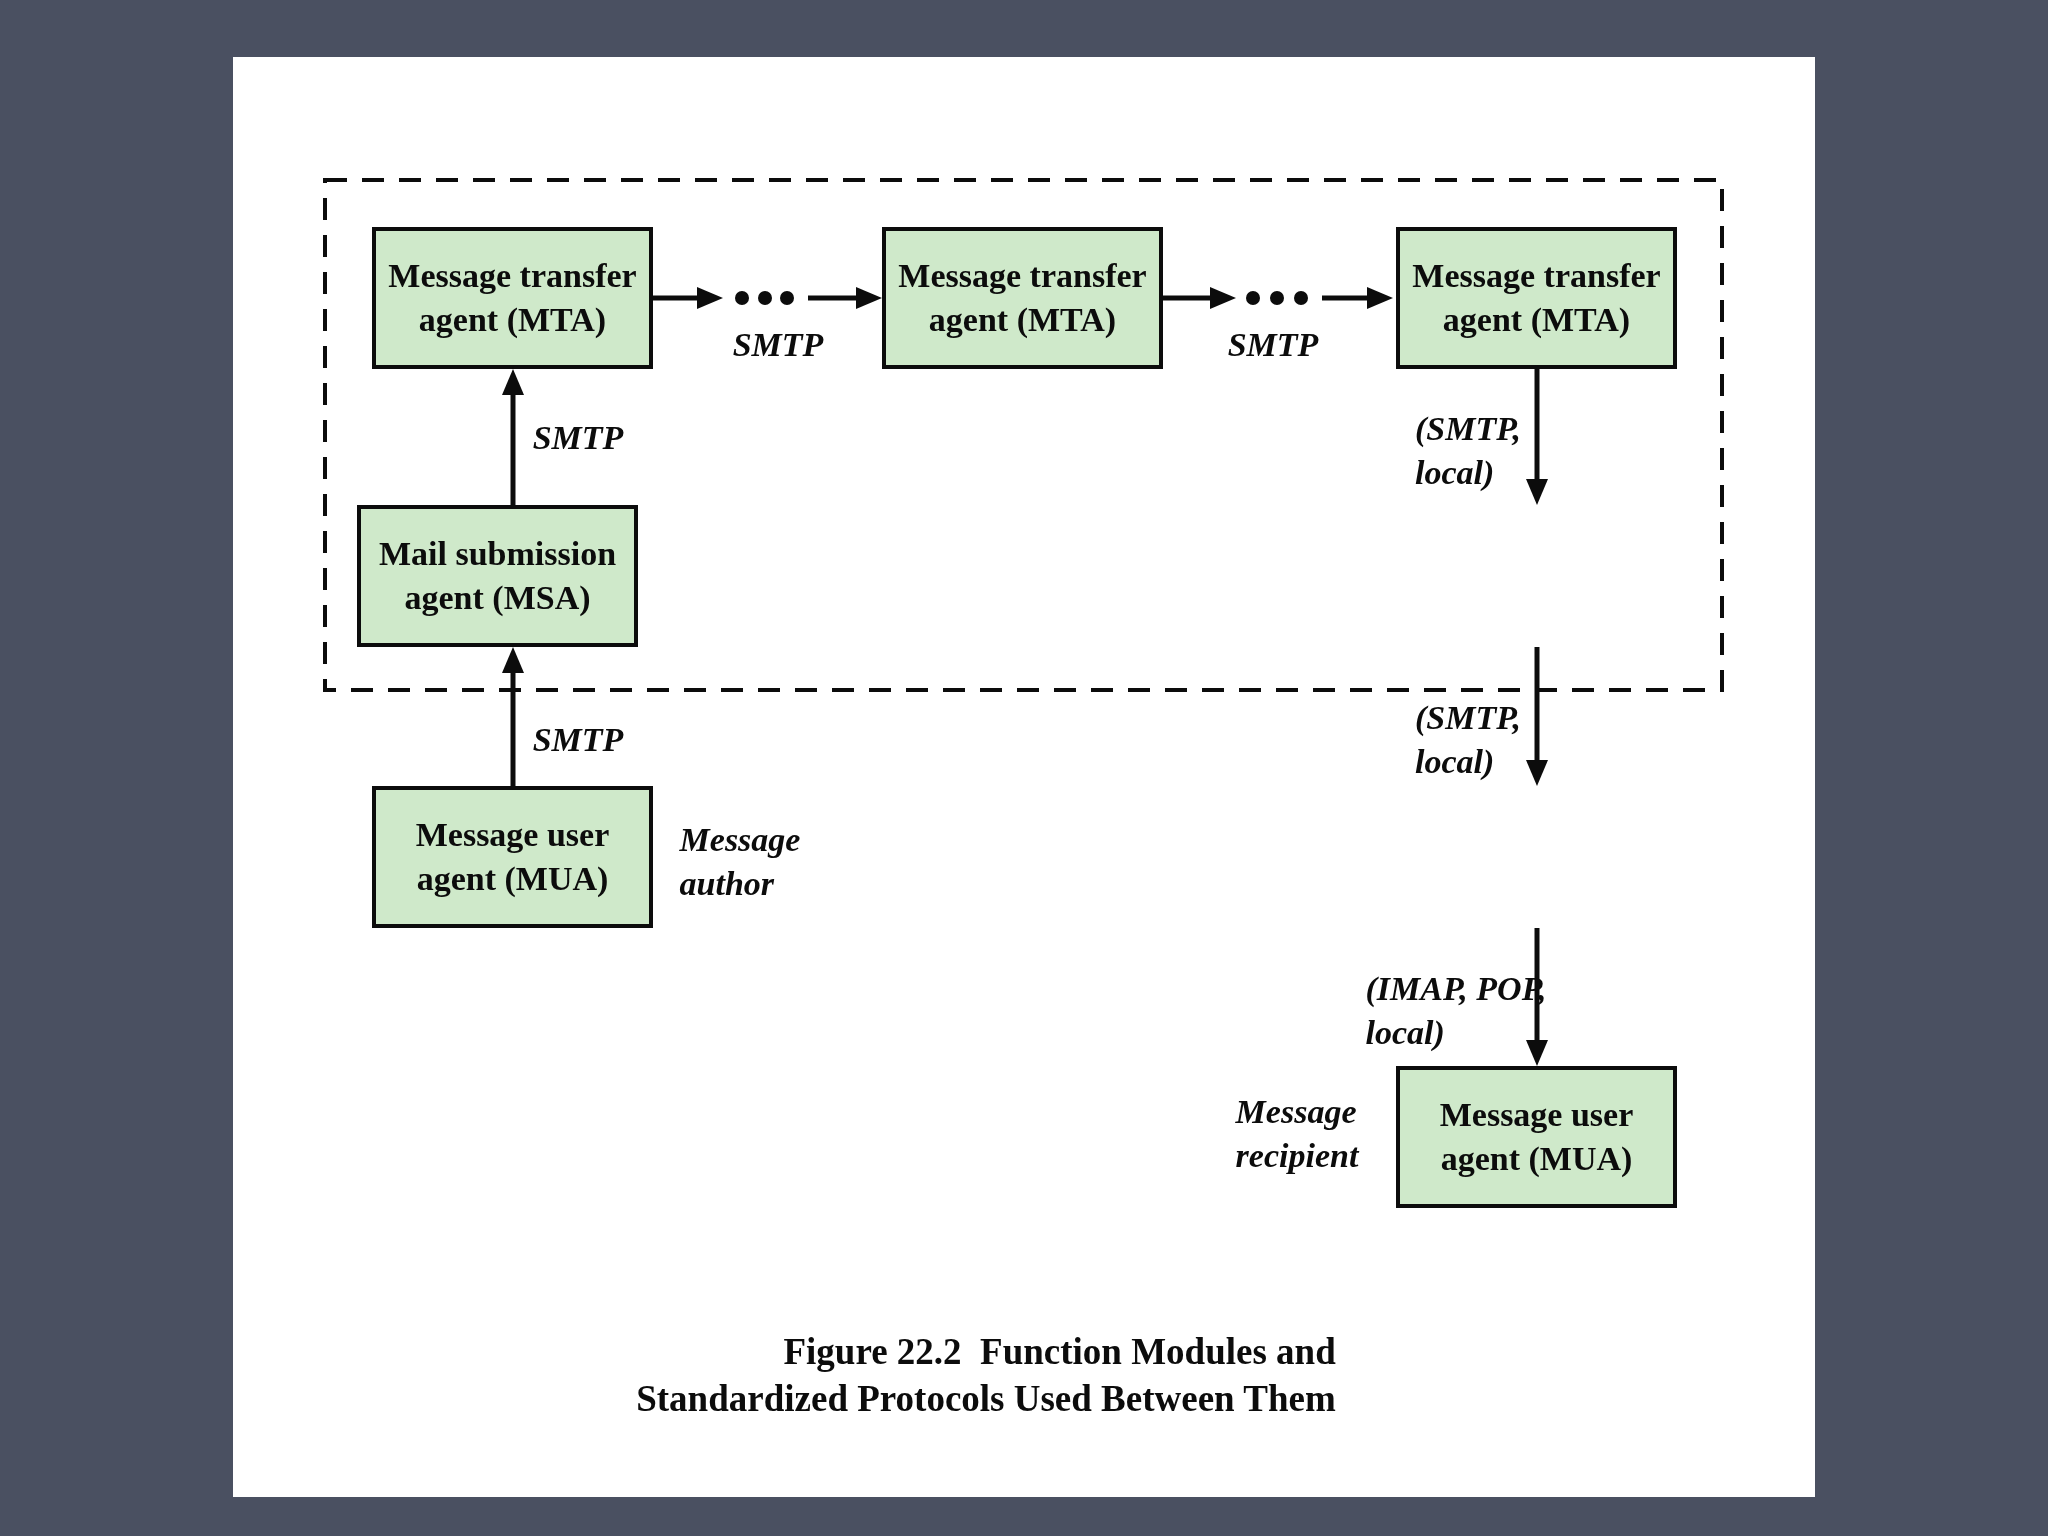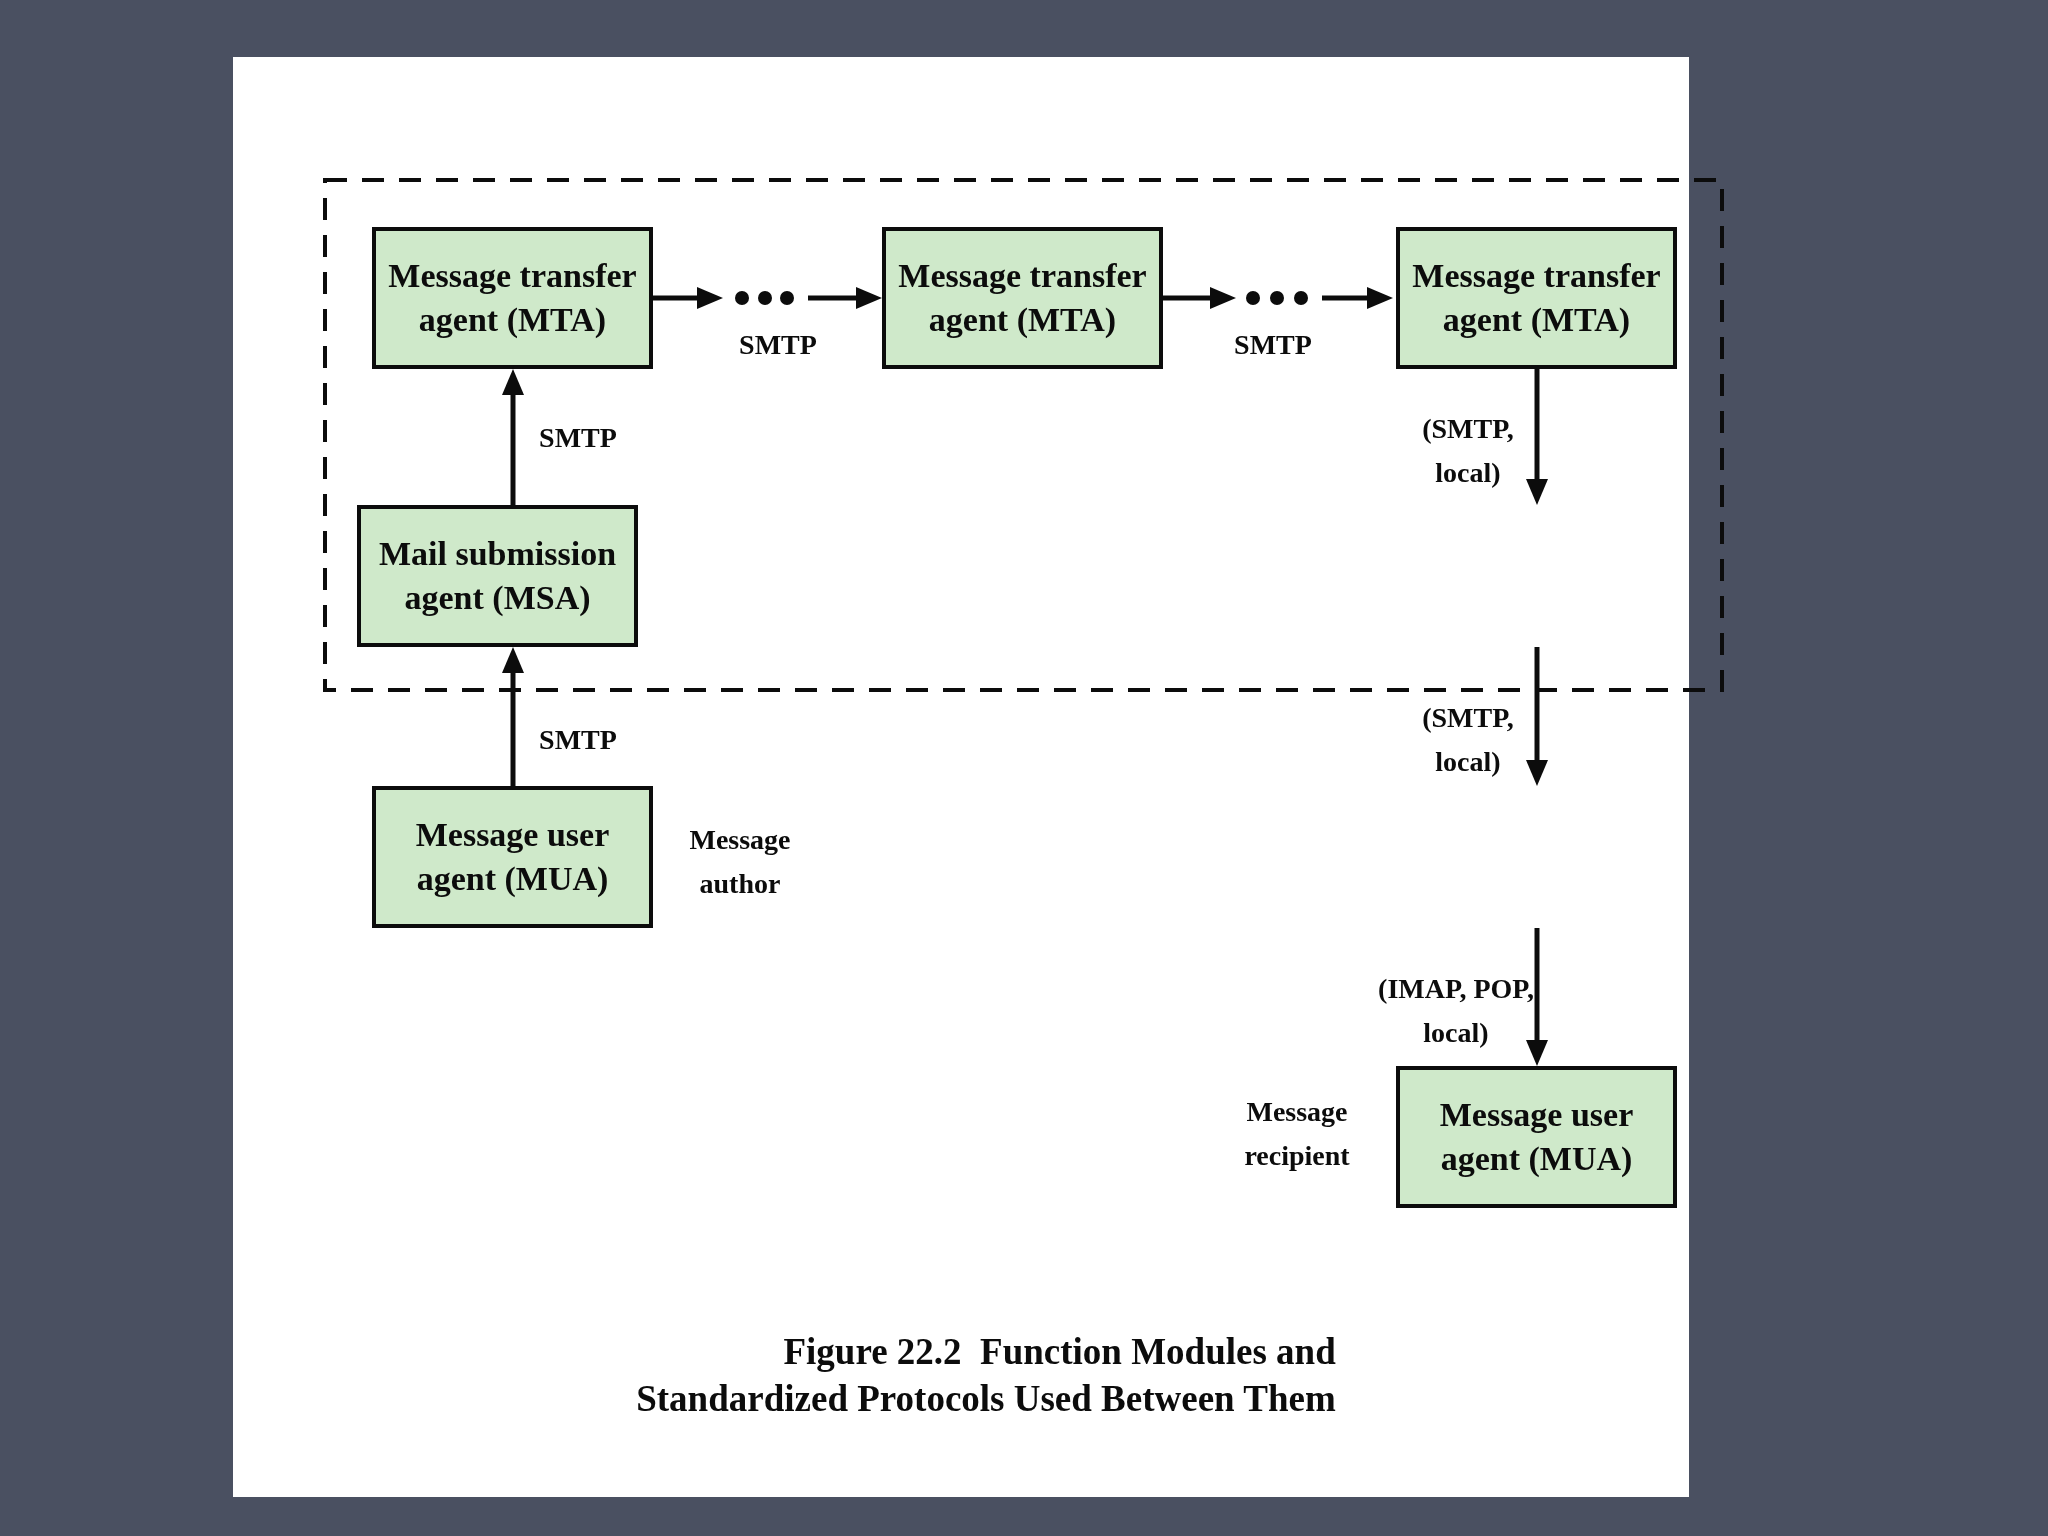--- a/index.html
+++ b/index.html
@@ -18,21 +18,21 @@
     height: 1536px;
     background: var(--background);
     font-family: "Liberation Serif", "DejaVu Serif", serif;
     font-weight: bold;
     color: var(--text-color);
   }
   .page {
     position: absolute;
     left: 233px;
     top: 57px;
-    width: 1456px;
+    width: 1582px;
     height: 1440px;
     background: var(--page);
     padding-left: 24px;
   }
   .connector-layer {
     position: absolute;
     left: 0; top: 0;
     width: 1582px;
     height: 1440px;
   }
@@ -50,24 +50,25 @@
     align-items: center;
     justify-content: center;
     text-align: center;
     font-size: 34px;
     line-height: 44px;
     white-space: pre-wrap;
   }
   .lbl {
     position: absolute;
     transform: translate(-50%, -50%);
-    font-size: 28px;
+    font-size: 34px;
     line-height: 44px;
-    text-align: center;
+    text-align: left;
     white-space: pre-wrap;
+    font-style: italic;
   }
   .caption {
     position: absolute;
     transform: translate(-50%, -50%);
     font-size: 37px;
     line-height: 47px;
     text-align: right;
     white-space: pre-wrap;
   }
 </style>

